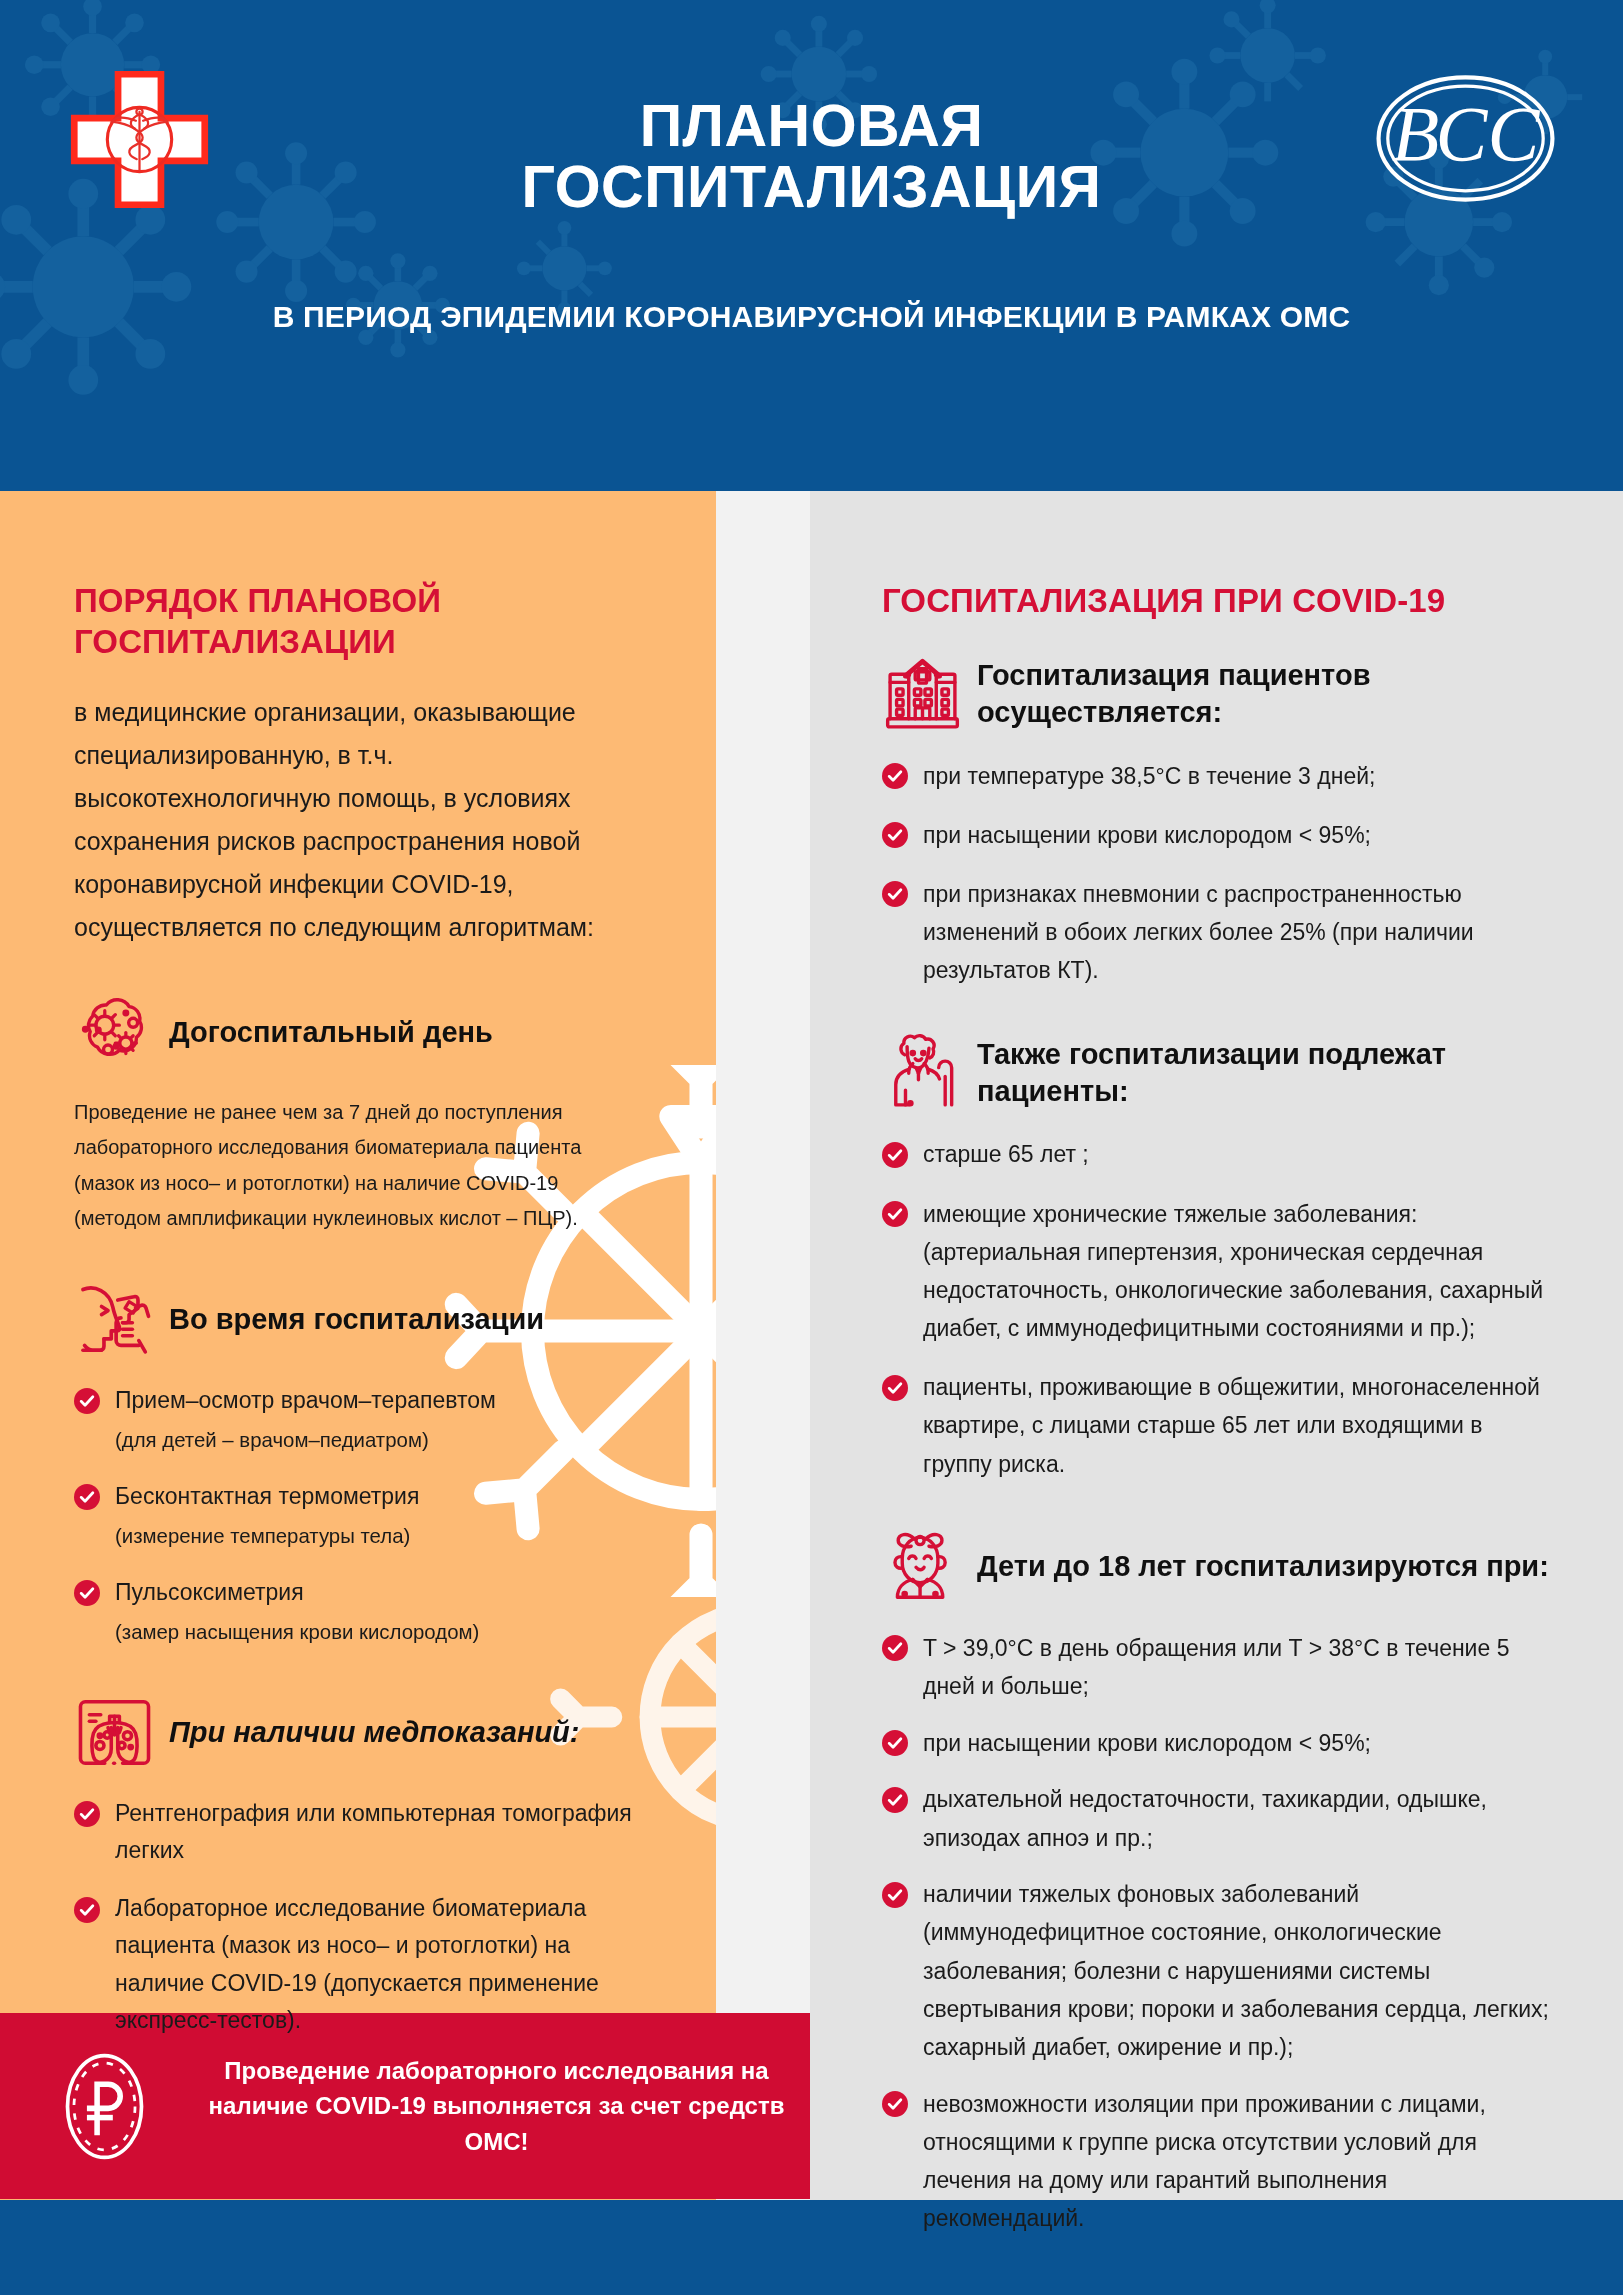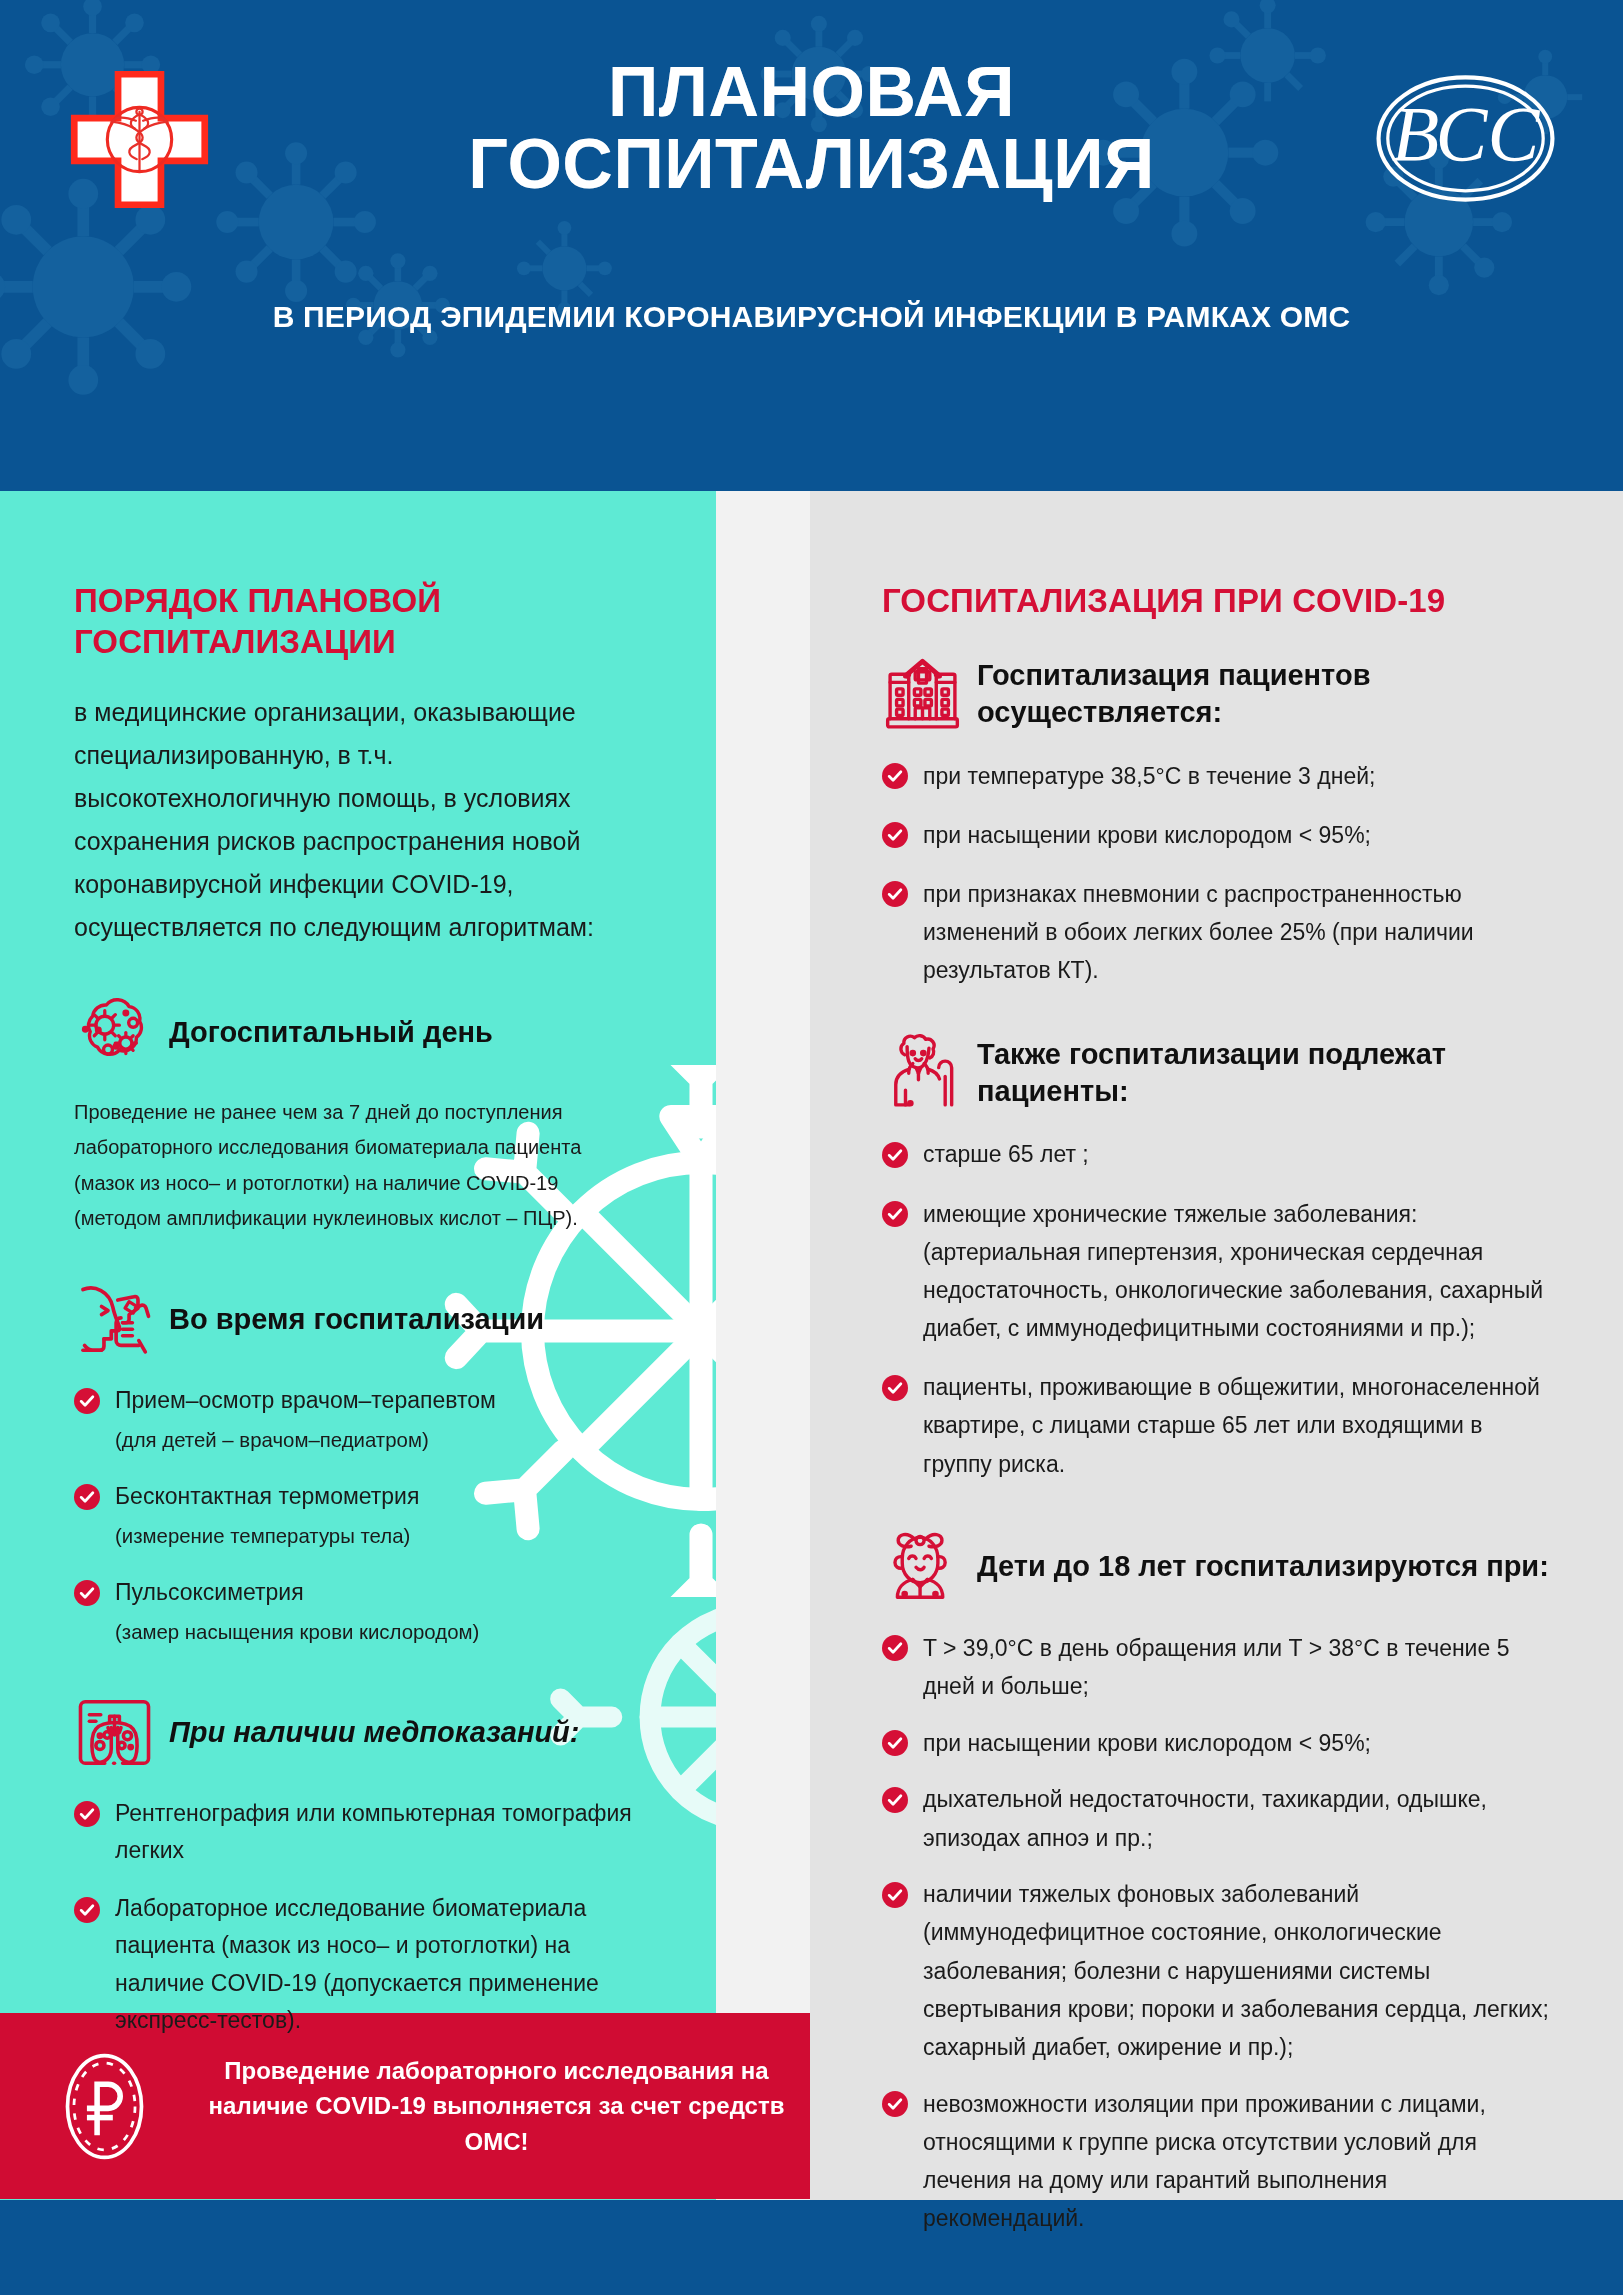--- a/index.html
+++ b/index.html
@@ -18,37 +18,38 @@
     background:#0a5493;overflow:hidden;
   }
   .header-virus-bg{position:absolute;inset:0;opacity:1;}
   .header-inner{position:relative;z-index:3;height:100%;}
 
   .logo-cross{position:absolute;left:68px;top:68px;width:143px;height:143px;}
   .logo-vss{position:absolute;right:65px;top:69px;width:185px;height:139px;}
 
   .title-block{position:absolute;left:0;right:0;top:56px;text-align:center;}
   .main-title{
-    color:#ffffff;font-weight:bold;font-size:70px;line-height:1.03;
+    color:#ffffff;font-weight:bold;font-size:59px;line-height:1.03;
     letter-spacing:0.5px;
     text-shadow:0 0 0.5px rgba(255,255,255,.4);
+    margin-top:40px;
   }
   .main-title .l2{display:block;}
   .sub-title{
     position:absolute;left:0;right:0;top:296px;text-align:center;
     color:#ffffff;font-weight:bold;font-size:30px;line-height:1.42;
     letter-spacing:0.2px;
     padding:0 111px;
   }
 
   
   .columns{position:absolute;left:0;top:491px;width:1623px;height:1804px;}
   .col-left{
     position:absolute;left:0;top:0;width:716px;height:1804px;
-    background:#5eead4;overflow:hidden;
+    background:#fdba74;overflow:hidden;
   }
   .col-right{
     position:absolute;left:810px;top:0;width:813px;height:2292px;
     background:#e3e3e3;overflow:hidden;
   }
   .watermark{
     position:absolute;pointer-events:none;z-index:0;
   }
   .wm-a{left:435px;top:574px;width:532px;height:532px;}
   .wm-b{left:546px;top:1018px;width:416px;height:416px;}

